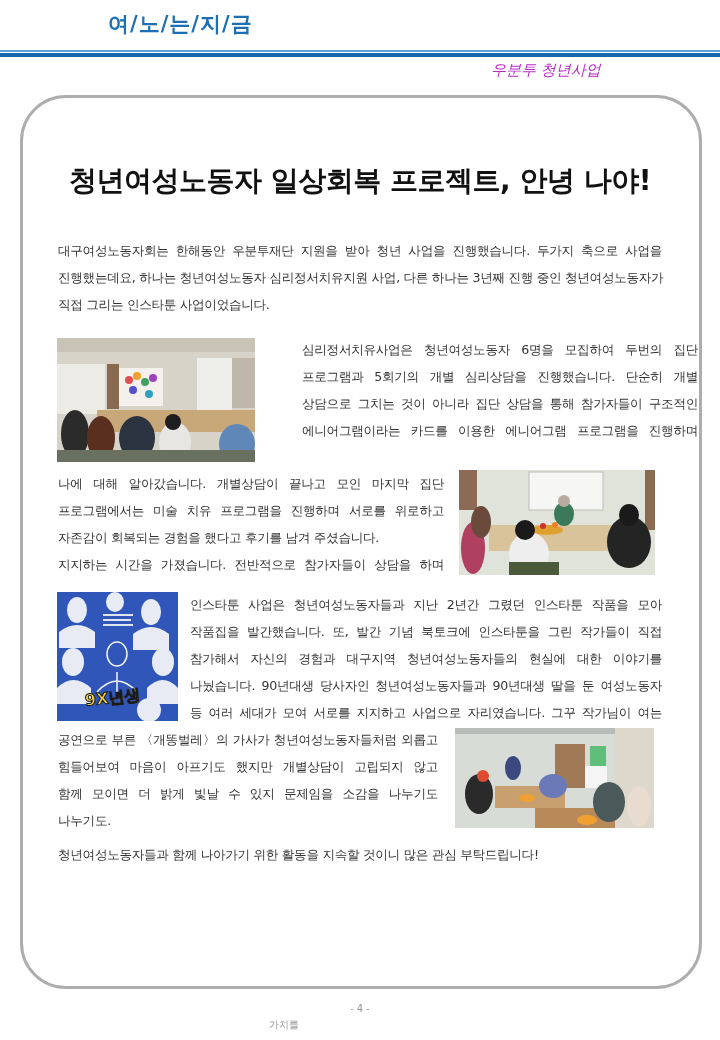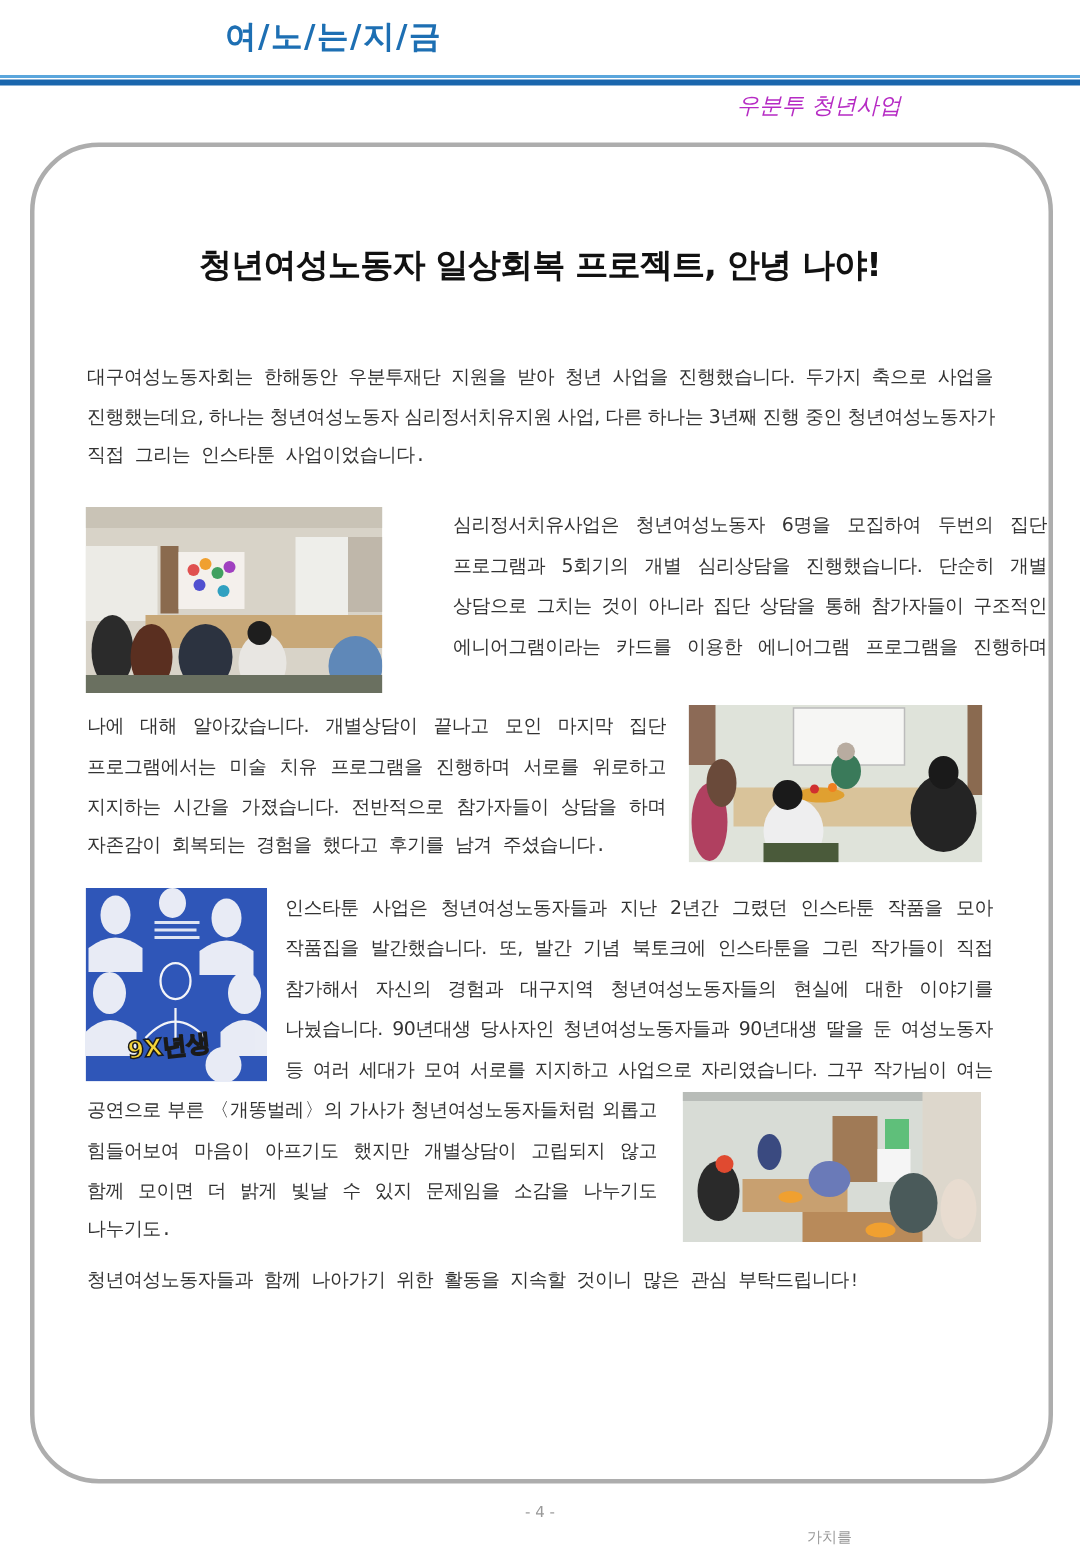--- a/index.html
+++ b/index.html
@@ -5,52 +5,52 @@
     html, body { margin: 0; padding: 0; }
     body {
       width: 720px; height: 1040px; position: relative; overflow: hidden;
       background: #ffffff;
       font-family: "DejaVu Sans", sans-serif;
       color: #333;
     }
     .header-title {
       position: absolute; left: 108px; top: 10px;
       font-family: "DejaVu Sans", sans-serif;
-      font-weight: bold; font-size: 21px; color: #1d6fb3; letter-spacing: 1px; margin-left: 42px;
+      font-weight: bold; font-size: 21px; color: #1d6fb3; letter-spacing: 1px;
     }
     .header-tag {
       position: absolute; left: 491px; top: 13px;
       font-family: "DejaVu Serif", serif;
       font-size: 15px; color: #b62bc4; font-style: italic; margin-top: 48px;
     }
     .rule-thin { position: absolute; left: 0; top: 50px; width: 720px; height: 2px; background: #5aa6dc; }
     .rule-thick { position: absolute; left: 0; top: 53px; width: 720px; height: 4px; background: #1a66ad; }
     .frame {
       position: absolute; left: 20px; top: 95px; width: 676px; height: 888px;
       border: 3px solid #adadad; border-radius: 46px; box-sizing: content-box;
     }
     .article-title {
       position: absolute; left: 0; top: 162px; width: 720px; text-align: center;
       font-family: "DejaVu Sans", sans-serif;
-      font-weight: bold; font-size: 22px; color: #111; letter-spacing: -0.5px;
+      font-weight: bold; font-size: 28px; color: #111; letter-spacing: -0.5px;
     }
     .para {
       position: absolute; font-size: 12.6px; line-height: 27px; color: #333;
       text-align: justify; letter-spacing: -0.3px;
     }
     .para .line { display: block; white-space: nowrap; text-align-last: justify; text-align: justify; }
-    .para .line.last { text-align-last: left; font-family: Liberation Mono, monospace; }
+    .para .line.last { text-align-last: left; }
     .photo { position: absolute; overflow: hidden; }
     .photo svg { display: block; width: 100%; height: 100%; }
     .footer-page {
       position: absolute; left: 0; top: 1003px; width: 720px; text-align: center;
       font-size: 10px; color: #999;
     }
     .footer-pub {
-      position: absolute; left: 0; top: 1018px; width: 568px; text-align: right;
+      position: absolute; left: 0; top: 1018px; width: 568px; text-align: center;
       font-size: 10px; color: #999;
     }
   </style>
 </head>
 <body>
 
 <div class="header-title">여/노/는/지/금</div>
 <div class="header-tag">우분투 청년사업</div>
 <div class="rule-thin"></div>
 <div class="rule-thick"></div>
@@ -94,22 +94,22 @@
 <div class="para" style="left:266px; top:336px; width:396px;margin-left:36px;">
   <span class="line">심리정서치유사업은 청년여성노동자 6명을 모집하여 두번의 집단</span>
   <span class="line">프로그램과 5회기의 개별 심리상담을 진행했습니다. 단순히 개별</span>
   <span class="line">상담으로 그치는 것이 아니라 집단 상담을 통해 참가자들이 구조적인</span>
   <span class="line">에니어그램이라는 카드를 이용한 에니어그램 프로그램을 진행하며</span>
 </div>
 
 <div class="para" style="left:58px; top:470px; width:386px;">
   <span class="line">나에 대해 알아갔습니다. 개별상담이 끝나고 모인 마지막 집단</span>
   <span class="line">프로그램에서는 미술 치유 프로그램을 진행하며 서로를 위로하고</span>
+  <span class="line last">자존감이 회복되는 경험을 했다고 후기를 남겨 주셨습니다.</span>
   <span class="line">지지하는 시간을 가졌습니다. 전반적으로 참가자들이 상담을 하며</span>
-  <span class="line last">자존감이 회복되는 경험을 했다고 후기를 남겨 주셨습니다.</span>
 </div>
 
 <div class="photo" style="left:459px; top:470px; width:196px; height:105px;">
   <svg viewBox="0 0 196 105" preserveAspectRatio="none">
     <rect width="196" height="105" fill="#dfe3da"></rect>
     <rect x="0" y="0" width="18" height="40" fill="#8c6a56"></rect>
     <rect x="70" y="2" width="74" height="38" fill="#f6f6f4" stroke="#bcbcbc"></rect>
     <rect x="186" y="0" width="10" height="60" fill="#8a6a50"></rect>
     <rect x="30" y="55" width="140" height="26" fill="#d9c39a"></rect>
     <ellipse cx="105" cy="44" rx="10" ry="12" fill="#3a7a5a"></ellipse>

